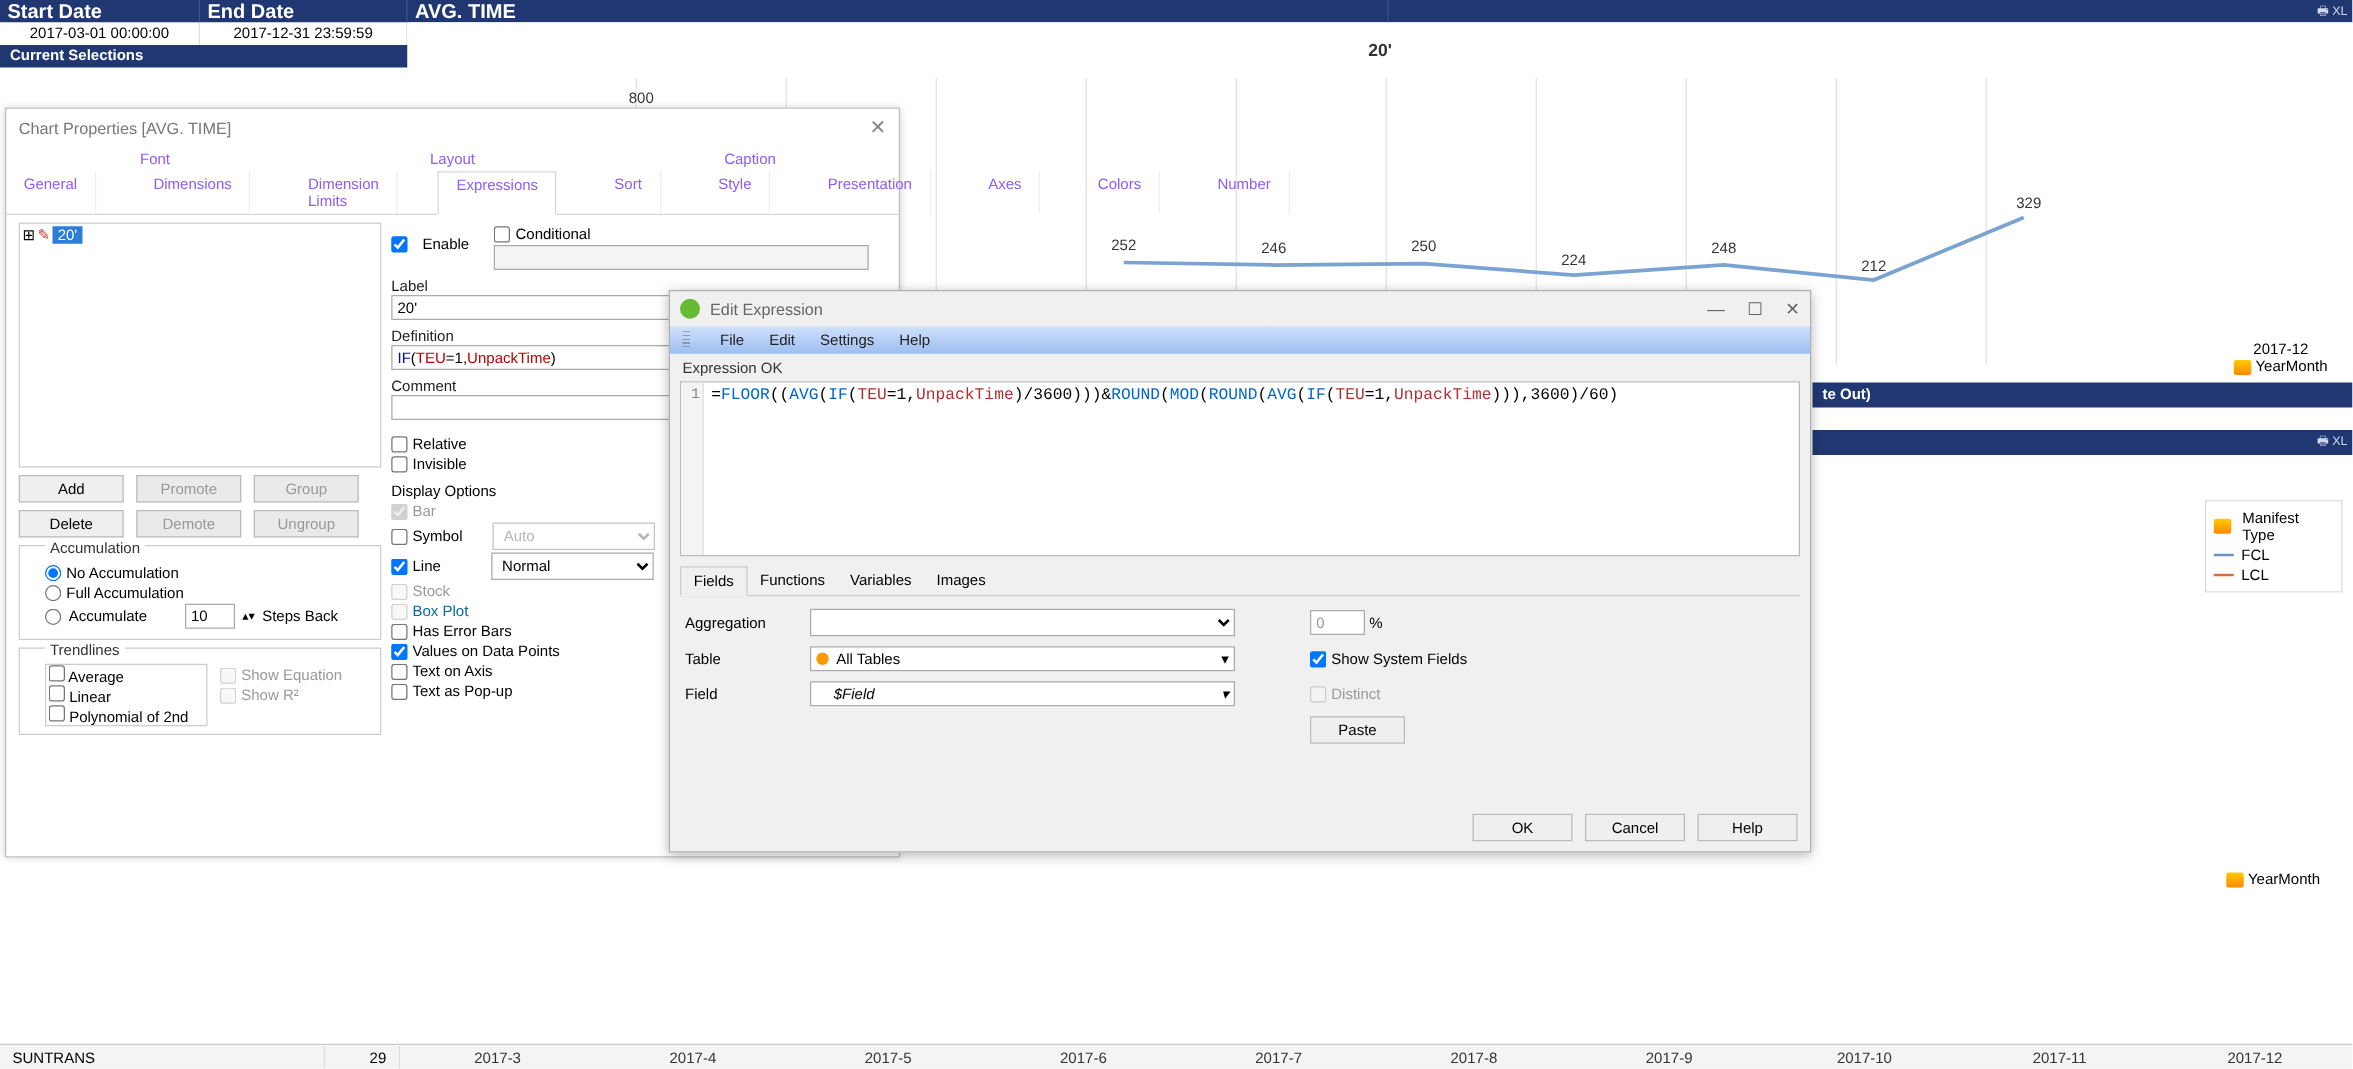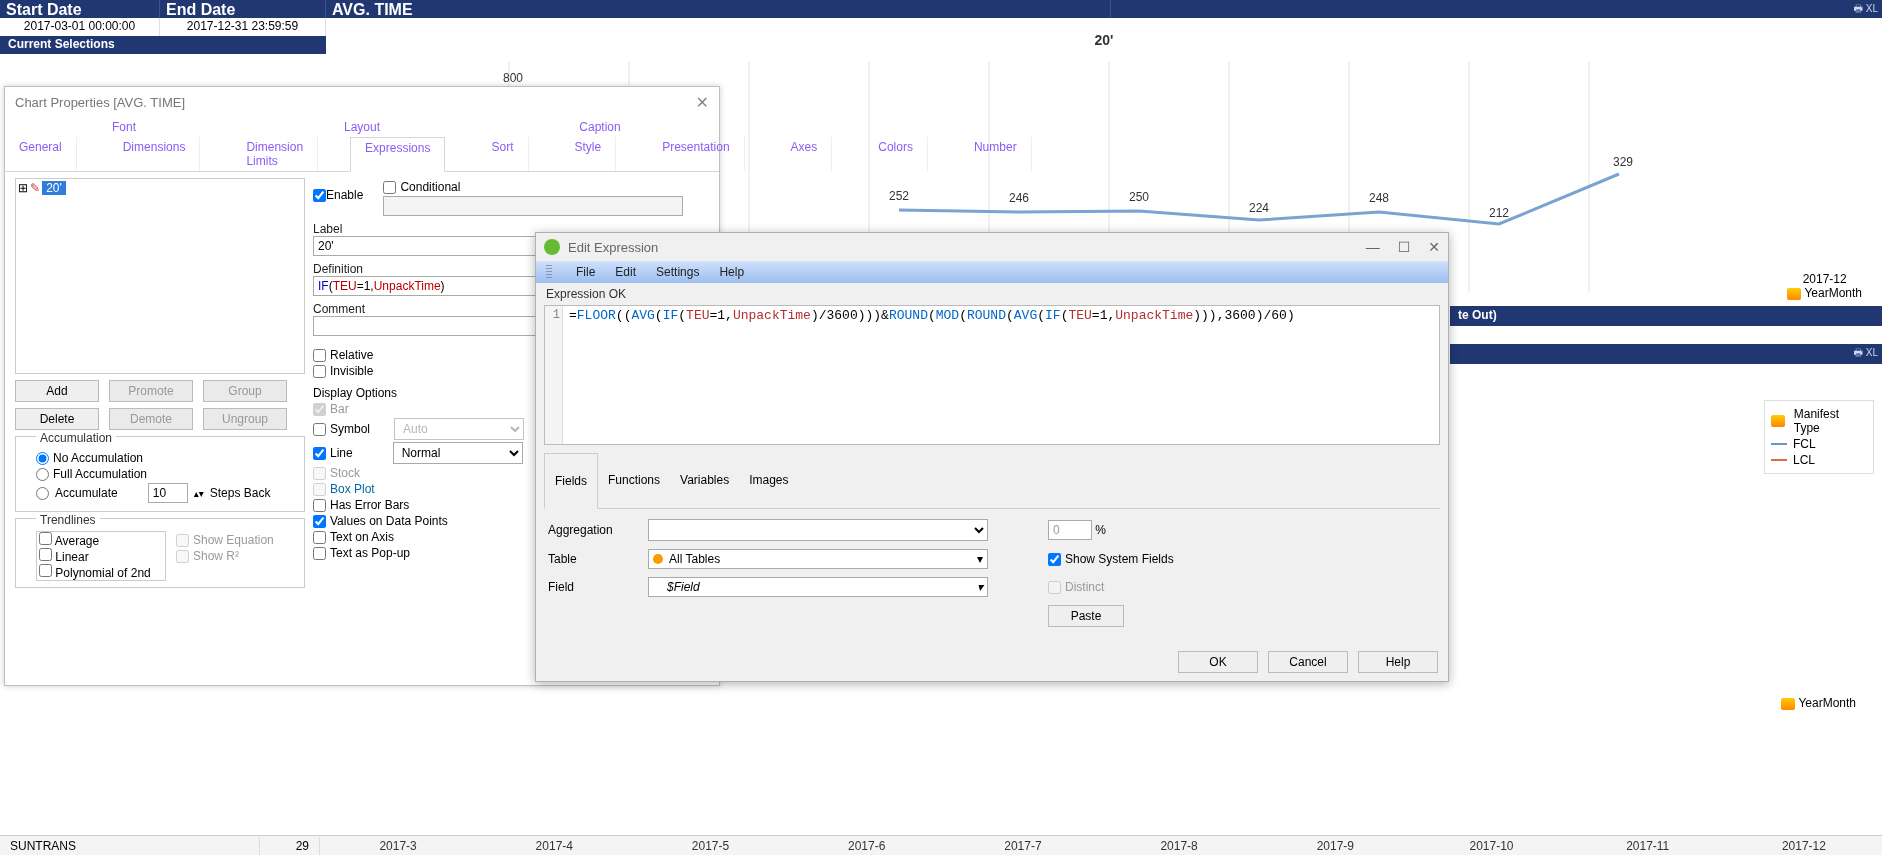--- a/index.html
+++ b/index.html
@@ -65,21 +65,21 @@
 .grp-title { position: relative; top: -12px; background: #fff; display: inline-block; padding: 0 4px; color: #333; }
 .grp .inner { margin-top: -8px; }
 .radio-row, .chk-row { display: flex; align-items: center; gap: 4px; margin: 2px 0; font-size: 12px; }
 input[type=text], input[type=number], select {
   border: 1px solid #aaa; padding: 2px 4px; font-size: 12px; background: #fff;
 }
 .lbl { font-size: 12px; color: #222; margin-top: 4px; display: block; }
 .small-input { width: 40px; }
 .right-col .lbl { margin-top: 6px; }
 .field-wide { width: 100%; }
-.enable-row { display: flex; align-items: center; gap: 0; margin-bottom: 4px; }
+.enable-row { display: flex; align-items: center; gap: 12px; margin-bottom: 4px; }
 .def-readonly { border: 1px solid #aaa; padding: 2px 4px; font-size: 12px; width: 100%; height: 20px; background: #fff; white-space: nowrap; overflow: hidden; }
 .disp-opt { margin-top: 8px; font-size: 12px; }
 .combo { width: 130px; }
 .dlg1-footer { position: absolute; right: 12px; bottom: 10px; display: flex; gap: 10px; }
 
 
 .dlg2 {
   position: absolute; left: 535px; top: 232px; width: 914px; height: 450px;
   background: #f0f0f0; border: 1px solid #b0b0b0; box-shadow: 0 2px 10px rgba(0,0,0,0.3);
 }
@@ -92,21 +92,21 @@
 .code-area {
   background: #fff; border: 1px solid #bbb; margin: 0 8px; height: 140px;
   font-family: "Courier New", monospace; font-size: 13px; padding: 2px;
   position: relative; overflow: auto;
 }
 .code-gutter { position: absolute; left: 0; top: 0; width: 18px; background: #f4f4f4; border-right: 1px solid #ddd; text-align: right; padding: 2px 2px; color: #888; font-size: 12px; height: 100%; }
 .code-line { margin-left: 22px; white-space: pre; }
 .code-line .kw { color: #06c; }
 .code-line .id { color: #b03030; }
 .dlg2-tabs { display: flex; margin: 8px 8px 0 8px; border-bottom: 1px solid #ccc; font-size: 12px; }
-.dlg2-tab { padding: 20px 10px; cursor: pointer; }
+.dlg2-tab { padding: 4px 10px; cursor: pointer; }
 .dlg2-tab.active { background: #f0f0f0; border: 1px solid #ccc; border-bottom: 1px solid #f0f0f0; margin-bottom: -1px; }
 .dlg2-panel { padding: 10px 12px; display: grid; grid-template-columns: 90px 340px 40px 200px; gap: 8px 10px; align-items: center; font-size: 12px; }
 .dlg2-footer { position: absolute; right: 10px; bottom: 8px; display: flex; gap: 10px; }
 .winbtn { font-size: 14px; cursor: pointer; }
 .pct-input { width: 44px; }
 .all-tables-ico { width: 10px; height: 10px; background: #f90; border-radius: 50%; display: inline-block; margin-right: 6px; }
 
 .trend-list { border: 1px solid #ccc; height: 50px; overflow-y: scroll; font-size: 12px; }
 .trend-list div { padding: 0 2px; }
 .steps-row { display: flex; align-items: center; gap: 6px; }

